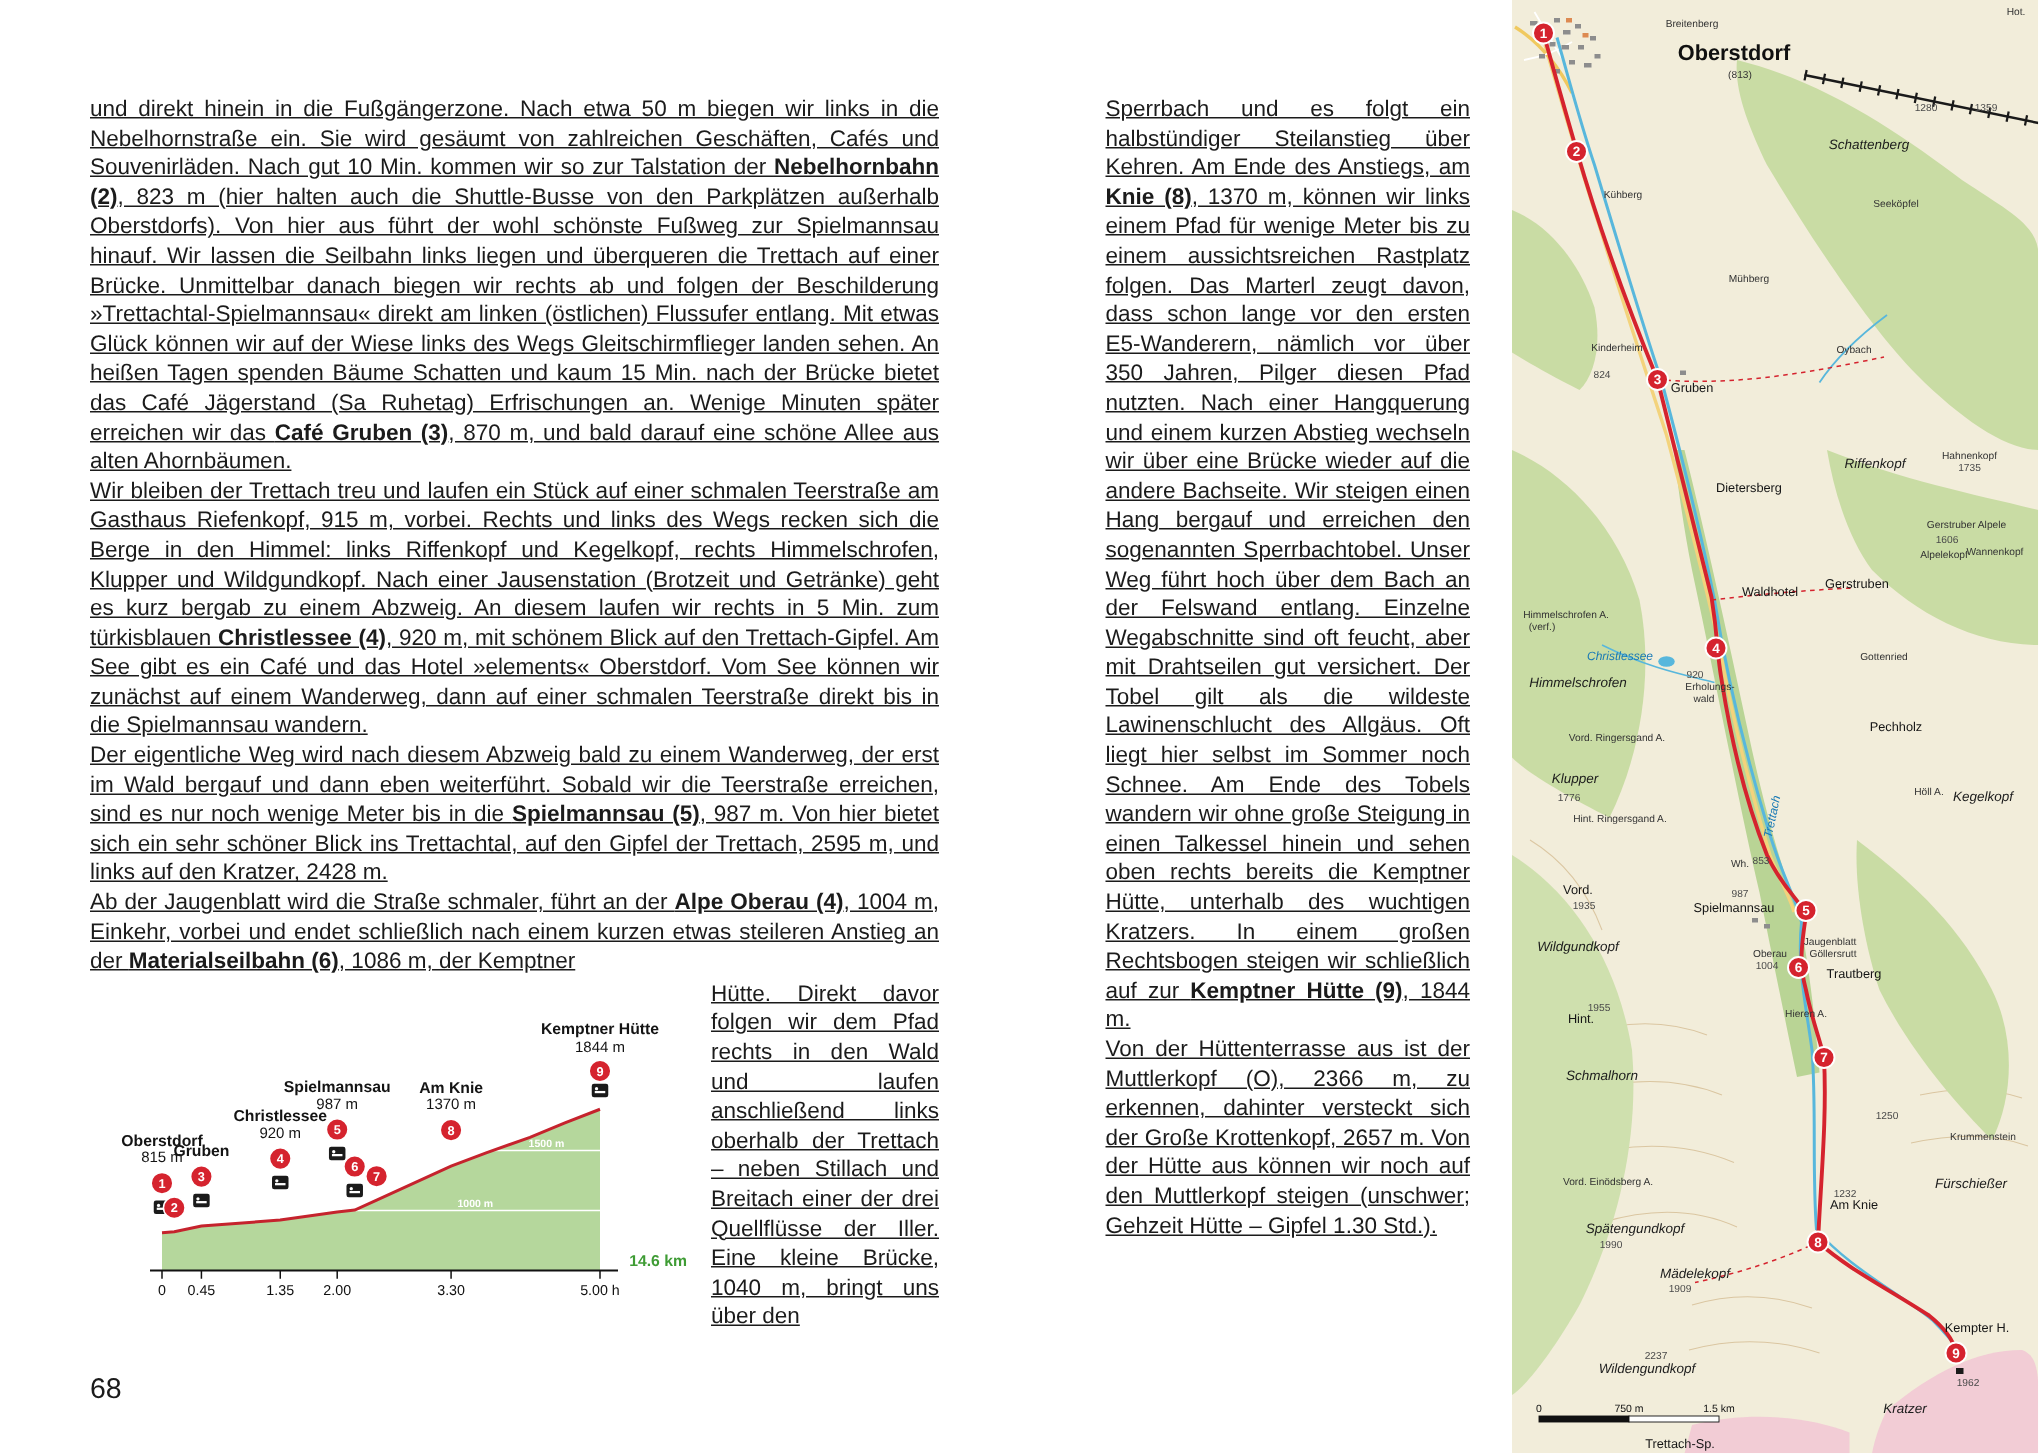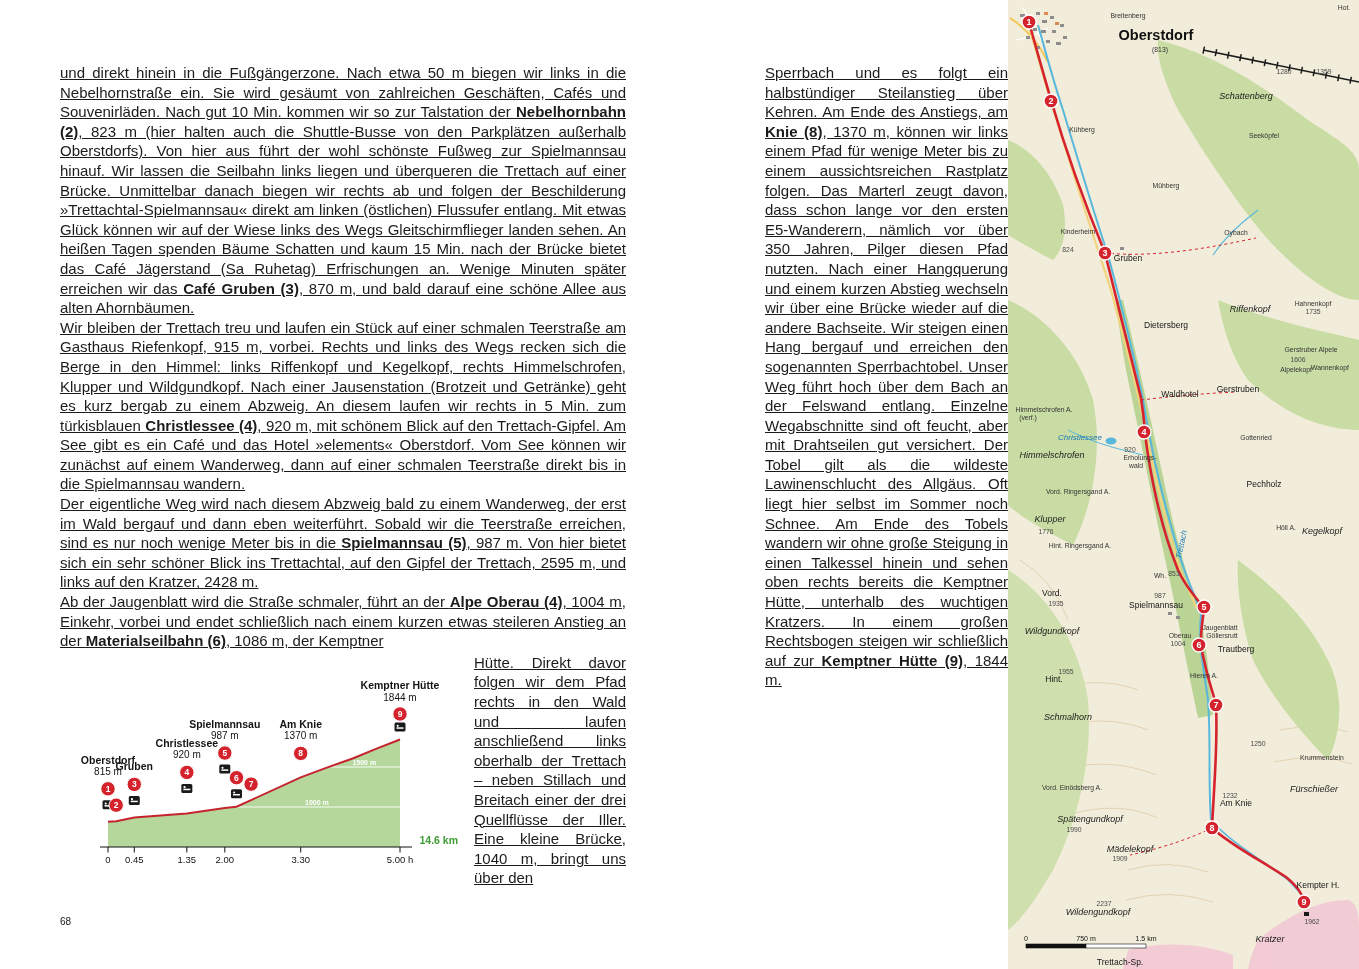--- a/index.html
+++ b/index.html
@@ -1,26 +1,26 @@
 <!DOCTYPE html>
 <html lang="de"><head>
 <meta charset="utf-8">
 <style>
   html,body{margin:0;padding:0;background:#fff;}
   .page{position:relative;width:1359px;height:969px;background:#fff;overflow:hidden;
         font-family:"Liberation Sans",sans-serif;color:#1b1b1b;}
   .col{position:absolute;top:63px;text-align:justify;font-size:15px;line-height:19.6px;
        hyphens:auto;text-decoration:underline;-webkit-hyphens:auto;}
   .col-left{left:60px;width:566px;}
-  .col-mid{left:737px;width:243px;margin-left:28px;}
+  .col-mid{left:737px;width:243px;}
   .para{margin:0;}
   .para b{font-weight:700;}
   .bottom{margin-top:2px;}
   .chart{float:left;width:400px;height:215px;margin:4px 14px 0 0;}
-  .pagenum{position:absolute;left:60px;top:916px;font-size:10px;}
+  .pagenum{position:absolute;left:60px;top:916px;font-size:19px;}
   .map{position:absolute;left:1008px;top:0;width:351px;height:969px;overflow:hidden;}
   svg text{font-family:"Liberation Sans",sans-serif;text-anchor:middle;}
   
   .ch-name{font-weight:700;font-size:10.5px;fill:#141414;}
   .ch-elev{font-size:10px;fill:#141414;}
   .ch-tick{font-size:9.5px;fill:#111;}
   .ch-grid{font-weight:700;font-size:7px;fill:#fff;}
   .ch-dist{font-weight:700;font-size:10.5px;fill:#3f9c35;text-anchor:end;}
   .ch-num{font-weight:700;font-size:8.5px;fill:#fff;}
   
@@ -146,20 +146,21 @@
             <text x="340" y="44" class="ch-elev">1844 m</text>
             <text x="340" y="32" class="ch-name">Kemptner Hütte</text>
           </svg>
       </div>
       <p class="para"><span>Hütte. Direkt davor folgen wir dem Pfad rechts in den Wald und laufen anschließend links oberhalb der Trettach – neben Stillach und Breitach einer der drei Quellflüsse der Iller. Eine kleine Brücke, 1040 m, bringt uns über den</span></p>
     </div>
   </div>
 
   <div class="col col-mid">
       <p class="para"><span>Sperrbach und es folgt ein halbstündiger Steilanstieg über Kehren. Am Ende des Anstiegs, am </span><b>Knie (8)</b><span>, 1370 m, können wir links einem Pfad für wenige Meter bis zu einem aussichtsreichen Rastplatz folgen. Das Marterl zeugt davon, dass schon lange vor den ersten E5-Wanderern, nämlich vor über 350 Jahren, Pilger diesen Pfad nutzten. Nach einer Hangquerung und einem kurzen Abstieg wechseln wir über eine Brücke wieder auf die andere Bachseite. Wir steigen einen Hang bergauf und erreichen den sogenannten Sperrbachtobel. Unser Weg führt hoch über dem Bach an der Felswand entlang. Einzelne Wegabschnitte sind oft feucht, aber mit Drahtseilen gut versichert. Der Tobel gilt als die wildeste Lawinenschlucht des Allgäus. Oft liegt hier selbst im Sommer noch Schnee. Am Ende des Tobels wandern wir ohne große Steigung in einen Talkessel hinein und sehen oben rechts bereits die Kemptner Hütte, unterhalb des wuchtigen Kratzers. In einem großen Rechtsbogen steigen wir schließlich auf zur </span><b>Kemptner Hütte (9)</b><span>, 1844 m.</span></p>
+      <p class="para"><span>Von der Hüttenterrasse aus ist der Muttlerkopf (O), 2366 m, zu erkennen, dahinter versteckt sich der Große Krottenkopf, 2657 m. Von der Hütte aus können wir noch auf den Muttlerkopf steigen (unschwer; Gehzeit Hütte – Gipfel 1.30 Std.).</span></p>
     </div>
 
   <div class="pagenum">68</div>
 
   <div class="map">
     <svg id="map-svg" width="351" height="969" viewBox="0 0 351 969">
       <rect x="0" y="0" width="351" height="969" fill="#f2edda"></rect>
 
       <g stroke="#d8c29b" stroke-width="0.7" fill="none" opacity="0.9">
         <path d="M240,110 Q280,130 320,138"></path>

